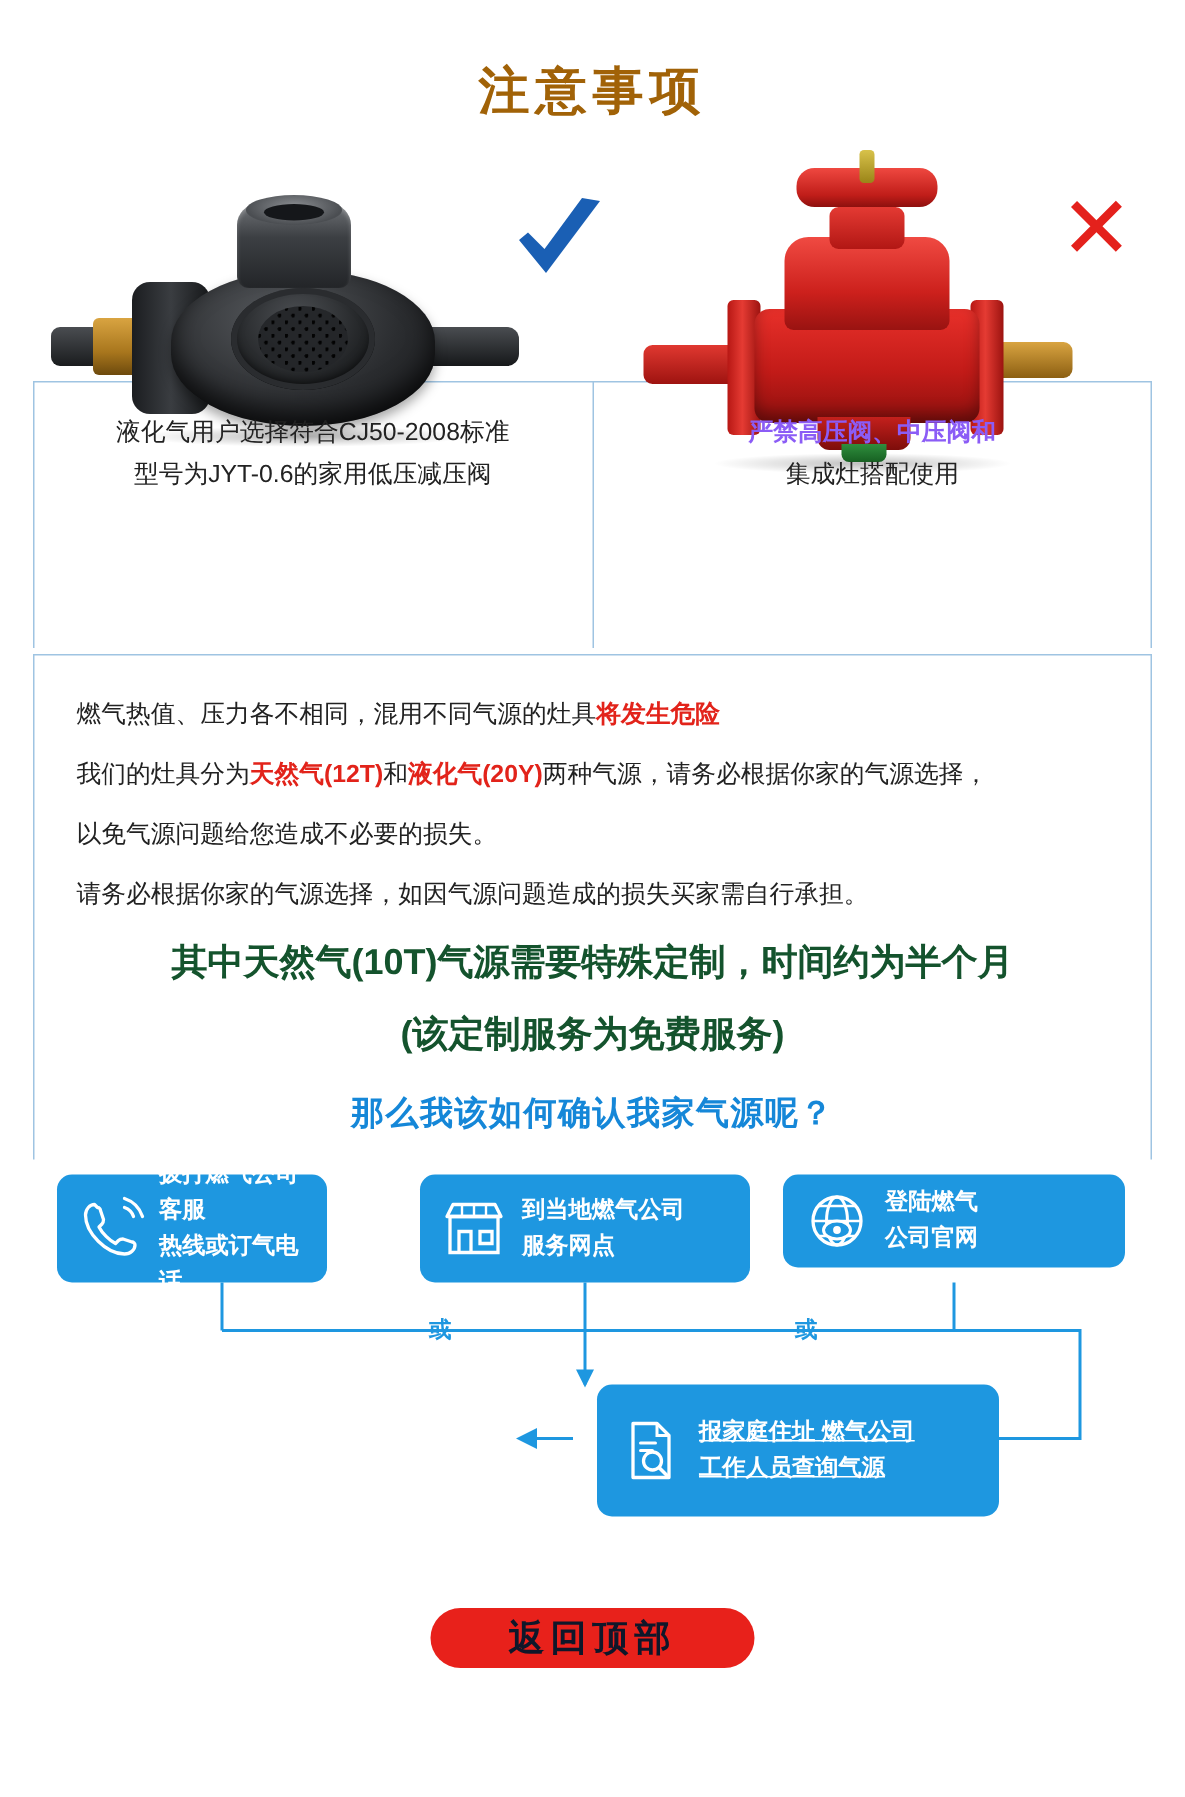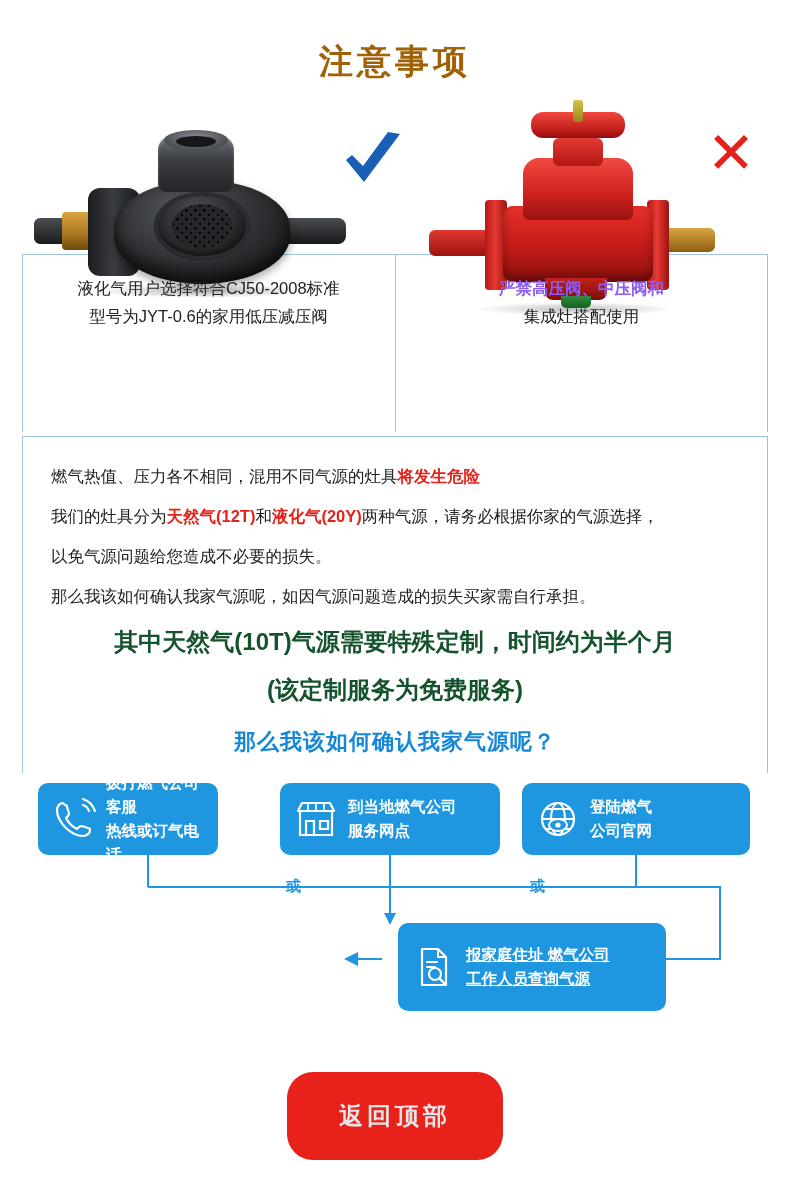--- a/index.html
+++ b/index.html
@@ -316,21 +316,21 @@
     width: 48px; height: 48px;
     margin-right: 8px;
   }
   .card .txt {
     font-size: 15.5px;
     line-height: 24px;
     font-weight: bold;
   }
   .card.c1 { left: 0;   top: 0;  width: 180px; height: 72px; }
   .card.c2 { left: 242px; top: 0; width: 220px; height: 72px; }
-  .card.c3 { left: 484px; top: 0; width: 228px; height: 72px; }
+  .card.c3 { left: 484px; top: 0; width: 228px; height: 62px; }
   .card.c4 {
     left: 360px; top: 140px; width: 268px; height: 88px; text-decoration: underline;
   }
   .card.c5 {
     left: 18px; top: 140px; width: 288px; height: 72px;
     justify-content: center;
   }
   .card.c5 .txt {
     font-size: 28px;
     font-weight: bold;
@@ -357,25 +357,25 @@
   
   .back-top-wrap {
     position: absolute;
     left: 0; right: 0;
     top: 1072px;
     text-align: center;
   }
   .back-top {
     display: inline-block;
     background: #e8211b;
-    color: #e5e5e5;
+    color: #0f172a;
     font-size: 24px;
     font-weight: bold;
     letter-spacing: 4px;
-    padding: 28px 52px;
+    padding: 4px 52px;
     border: none;
     border-radius: 26px;
     cursor: pointer;
   }
 </style>
 </head>
 <body>
 
 <div class="page-title">注意事项</div>
 
@@ -430,21 +430,21 @@
 </div>
 
 <div class="notes">
   <p>
     <span>燃气热值、压力各不相同，混用不同气源的灶具</span><span class="red">将发生危险</span>
   </p>
   <p>
     <span>我们的灶具分为</span><span class="red">天然气(12T)</span><span>和</span><span class="red">液化气(20Y)</span><span>两种气源，请务必根据你家的气源选择，</span>
   </p>
   <p>以免气源问题给您造成不必要的损失。</p>
-  <p>那么我该如何确认我家气源呢，如因气源问题造成的损失买家需自行承担。</p>
+  <p>请务必根据你家的气源选择，如因气源问题造成的损失买家需自行承担。</p>
   <p class="emph">其中天然气(10T)气源需要特殊定制，时间约为半个月</p>
   <p class="emph">(该定制服务为免费服务)</p>
   <p class="question">那么我该如何确认我家气源呢？</p>
 </div>
 
 <div class="flow">
 
   <svg class="connectors" viewBox="0 0 714 260" preserveAspectRatio="none">
     <g stroke="#1e97e0" stroke-width="2" fill="none">
 

